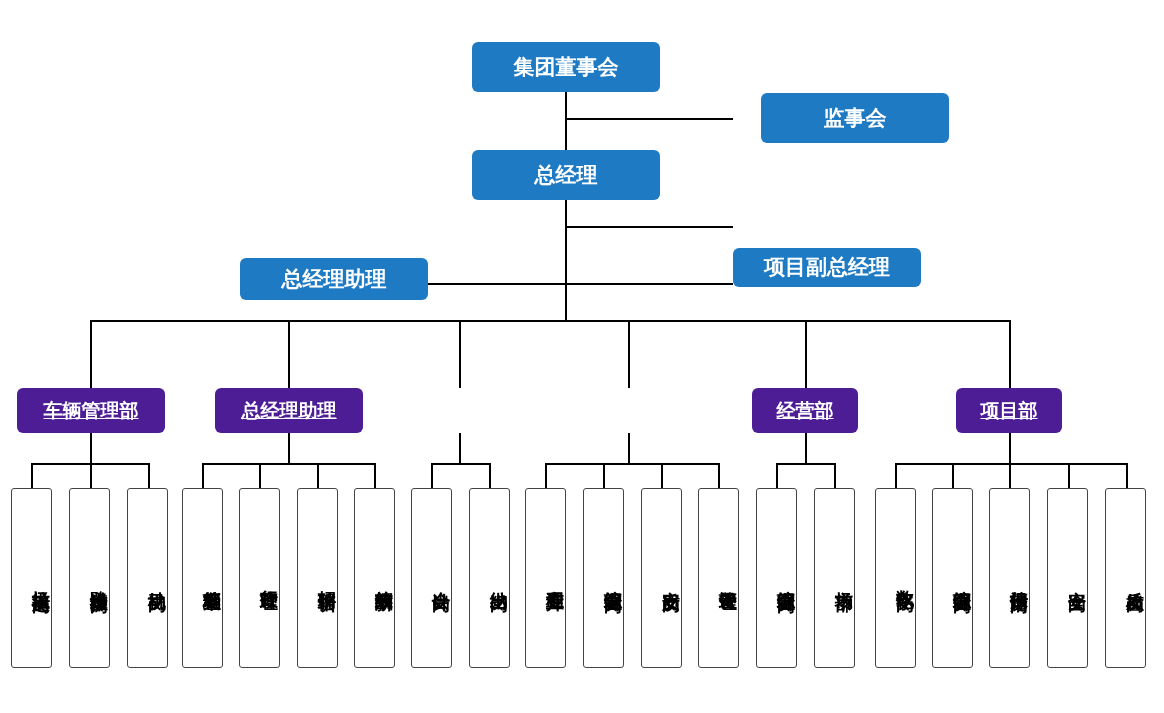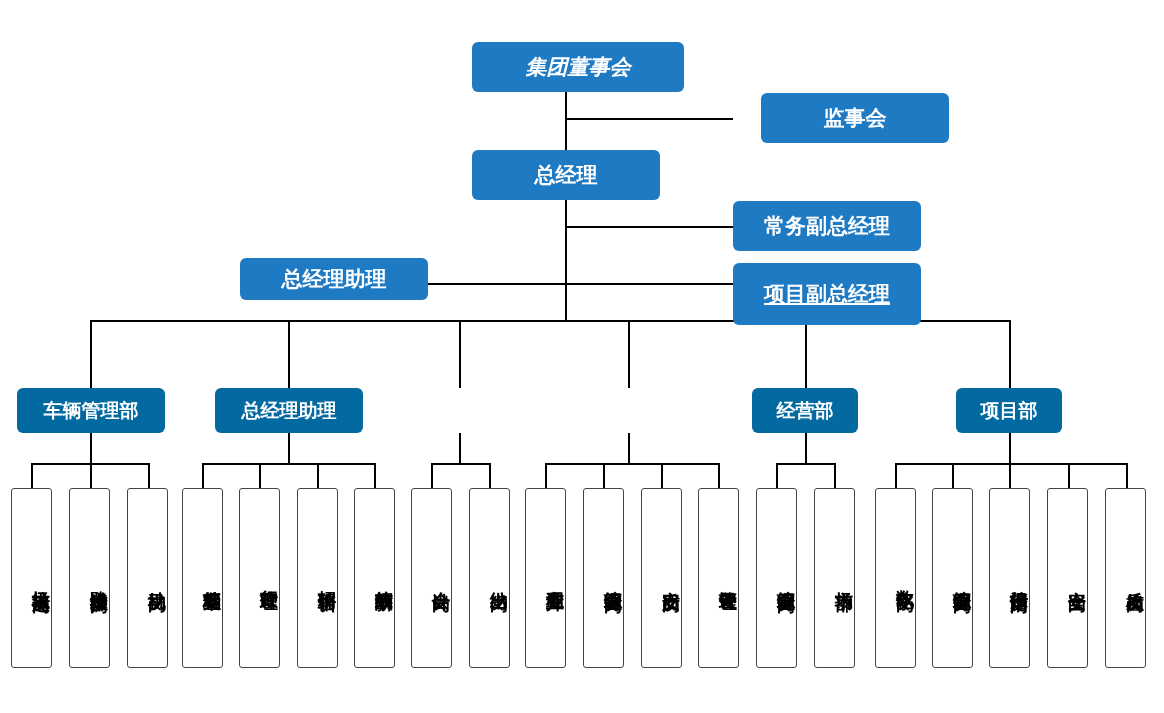--- a/index.html
+++ b/index.html
@@ -25,21 +25,22 @@
     justify-content: center;
     color: #ffffff;
     border-radius: 6px;
     text-align: center;
     line-height: 1.15;
   }
   .node.blue {
     background: #1f7ac4;
   }
   .node.orange {
-    background: #0369a1;
+    background: #4c1d95;
+    text-decoration: underline;
   }
   .node.white {
     background: #ffffff;
     color: #000000;
     border: 1px solid #444444;
     border-radius: 3px;
   }
   .node.top {
     font-size: 21px;
     font-weight: bold;
@@ -121,31 +122,30 @@
   <div class="line v" style="left:834px; top:463px; height:25px;"></div>
 
   <div class="line v" style="left:1009px; top:433px; height:31px;"></div>
   <div class="line h" style="left:895px; top:463px; width:232px;"></div>
   <div class="line v" style="left:895px; top:463px; height:25px;"></div>
   <div class="line v" style="left:952px; top:463px; height:25px;"></div>
   <div class="line v" style="left:1009px; top:463px; height:25px;"></div>
   <div class="line v" style="left:1068px; top:463px; height:25px;"></div>
   <div class="line v" style="left:1126px; top:463px; height:25px;"></div>
 
-  <div class="node blue top" style="left:472px; top:42px; width:212px; height:50px;font-style:italic;">集团董事会</div>
+  <div class="node blue top" style="left:472px; top:42px; width:188px; height:50px;">集团董事会</div>
 
   <div class="node blue top" style="left:733px; top:93px; width:188px; height:50px;margin-left:28px;">监事会</div>
 
   <div class="node blue top" style="left:472px; top:150px; width:188px; height:50px;">总经理</div>
 
-  <div class="node blue top" style="left:733px; top:201px; width:188px; height:50px;">常务副总经理</div>
 
   <div class="node blue top" style="left:240px; top:258px; width:188px; height:42px;">总经理助理</div>
 
-  <div class="node blue top" style="left:733px; top:263px; width:188px; height:62px;text-decoration:underline;">项目副总经理</div>
+  <div class="node blue top" style="left:733px; top:248px; width:188px; height:39px;">项目副总经理</div>
 
   <div class="node orange dept" style="left:17px; top:388px; width:148px; height:45px;">车辆管理部</div>
 
   <div class="node orange dept" style="left:215px; top:388px; width:148px; height:45px;">总经理助理</div>
 
 
 
   <div class="node orange dept" style="left:752px; top:388px; width:106px; height:45px;">经营部</div>
 
   <div class="node orange dept" style="left:956px; top:388px; width:106px; height:45px;">项目部</div>

